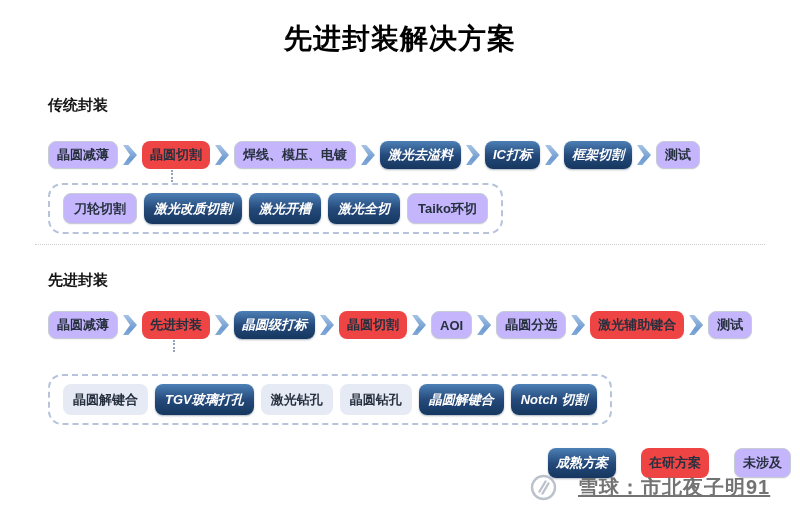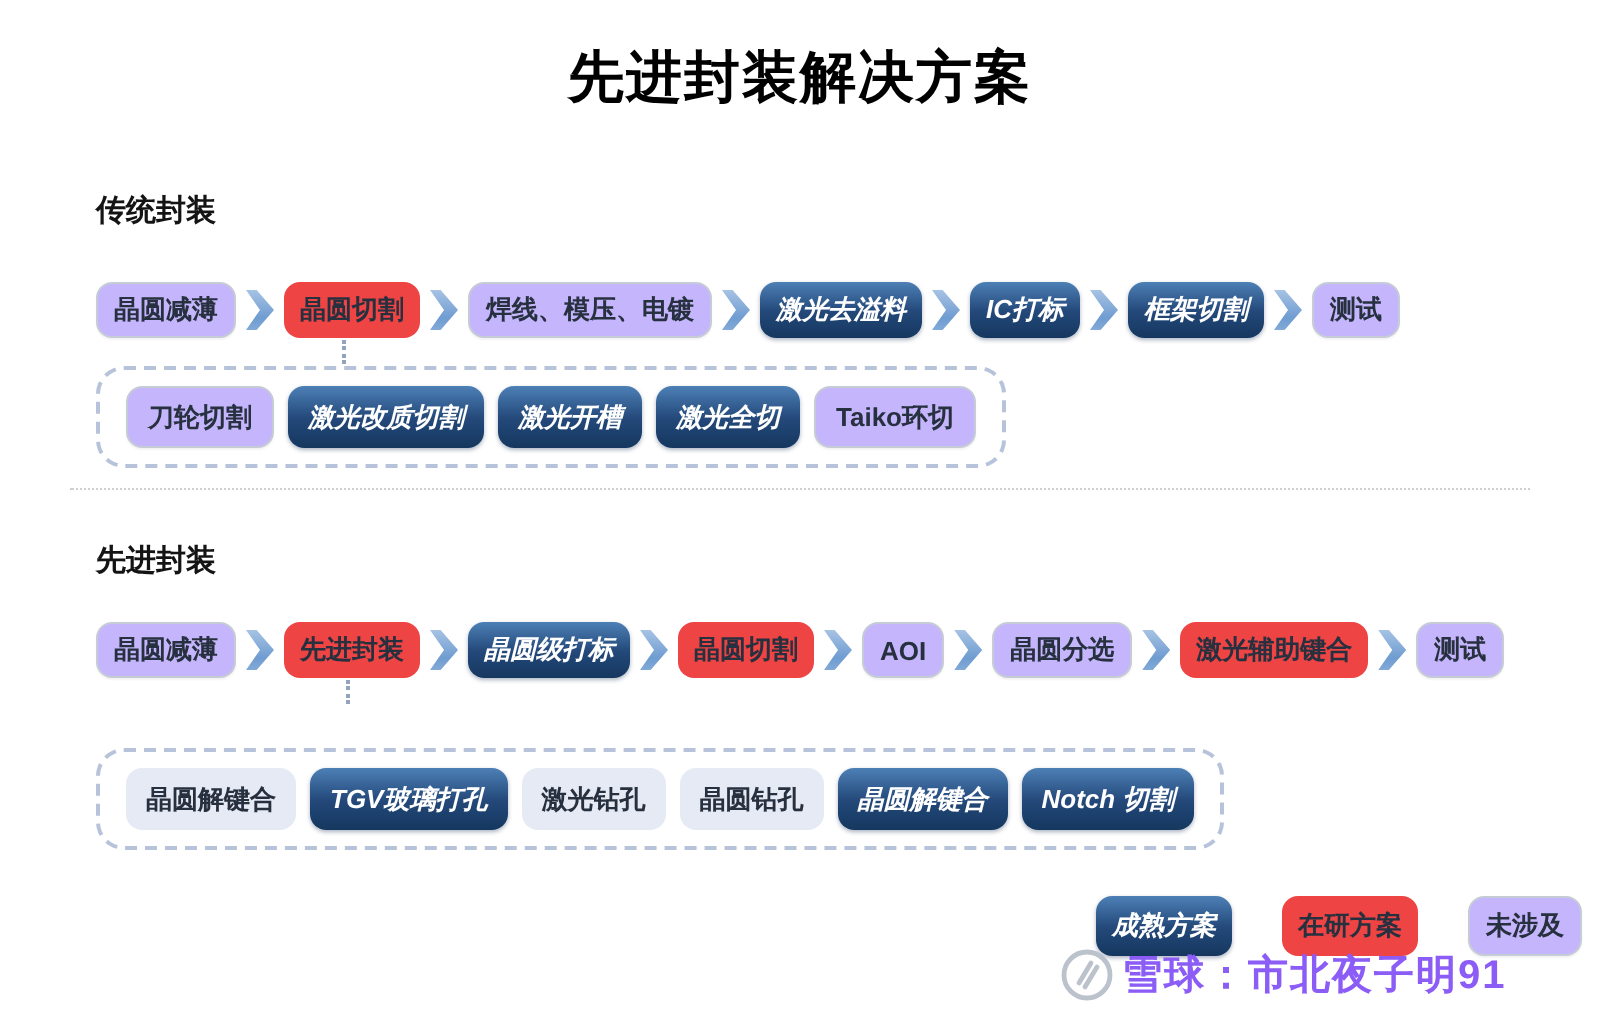--- a/index.html
+++ b/index.html
@@ -35,22 +35,22 @@
   .sub{
     position:absolute;display:flex;align-items:center;gap:7px;
     padding:8px 13px;border:2px dashed #b7c3da;border-radius:14px;
   }
   .sub .box{height:31px;padding:0 10px}
   .connector{position:absolute;width:0;height:12px;border-left:2px dotted #93a3bd}
   .divider{position:absolute;left:35px;top:244px;width:730px;height:0;border-top:1px dotted #cfcfcf}
   .legend{position:absolute;left:548px;top:448px;display:flex;align-items:center;gap:25px}
   .legend .box{height:30px}
   .wm{
-    position:absolute;left:530px;top:474px;display:flex;align-items:center;gap:4px;
-    font-size:20px;font-weight:600;color:#8b5cf6;letter-spacing:1px;white-space:nowrap;
+    position:absolute;left:530px;top:474px;display:flex;align-items:center;gap:21px;
+    font-size:20px;font-weight:600;color:#737373;letter-spacing:1px;white-space:nowrap;text-decoration:underline;
   }
   .wm svg{display:block}
 </style>
 </head>
 <body>
 
 <div class="title">先进封装解决方案</div>
 
 <div class="sec-label" style="left:48px;top:96px">传统封装</div>
 

